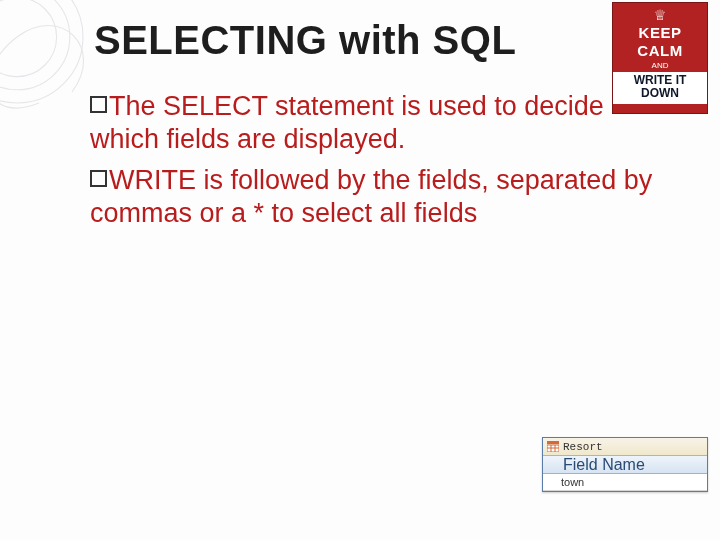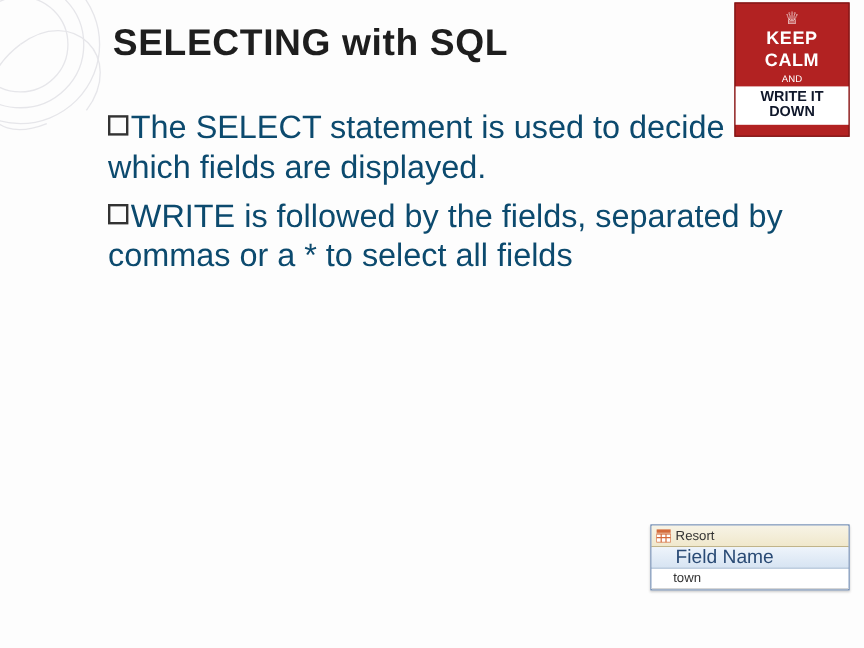--- a/index.html
+++ b/index.html
@@ -17,21 +17,21 @@
     left: -60px;
     width: 220px;
     height: 220px;
     pointer-events: none;
   }
   .swirl svg { width: 100%; height: 100%; }
   .title {
     position: absolute;
     top: 18px;
     left: 94px;
-    font-size: 31px;
+    font-size: 40px;
     font-weight: bold;
     color: #1e1e1e;
     letter-spacing: 0.5px;
   }
   .poster {
     position: absolute;
     top: 2px;
     right: 12px;
     width: 96px;
     height: 112px;
@@ -43,21 +43,21 @@
   .poster .crown { margin-top: 4px; font-size: 14px; }
   .poster .keep { font-weight: bold; font-size: 15px; line-height: 1.05; margin-top: 2px; letter-spacing: 0.5px; }
   .poster .and { font-size: 8px; margin: 2px 0; text-align: center; }
   .poster .write { background: #fff; color: #0f172a; font-weight: bold; font-size: 12px; line-height: 1.1; padding: 2px 0 4px; }
   .content {
     position: absolute;
     top: 90px;
     left: 90px;
     right: 40px;
     font-size: 27px;
-    color: #0c4a6e;
+    color: #b91c1c;
     line-height: 1.22;
   }
   .bullet-block { margin-bottom: 8px; }
   .checkbox {
     display: inline-block;
     width: 17px;
     height: 17px;
     border: 2px solid #333;
     vertical-align: baseline;
     position: relative;
@@ -77,20 +77,21 @@
     color: #333;
     box-shadow: 0 1px 2px rgba(0,0,0,0.2);
   }
   .tab-bar {
     display: flex;
     align-items: center;
     background: linear-gradient(#f7f3e6, #f0e8cc);
     border-bottom: 1px solid #c0b48a;
     padding: 1px 4px;
     height: 18px;
+    font-family: Liberation Mono, monospace;
   }
   .tab-bar .grid-icon {
     width: 12px; height: 11px;
     margin-right: 4px;
     display: inline-block;
   }
   .tab-bar .tab-label { font-size: 11px; color: #333; }
   .header-row {
     background: linear-gradient(#eef4fb, #d7e4f2);
     border-bottom: 1px solid #9cb3cf;

